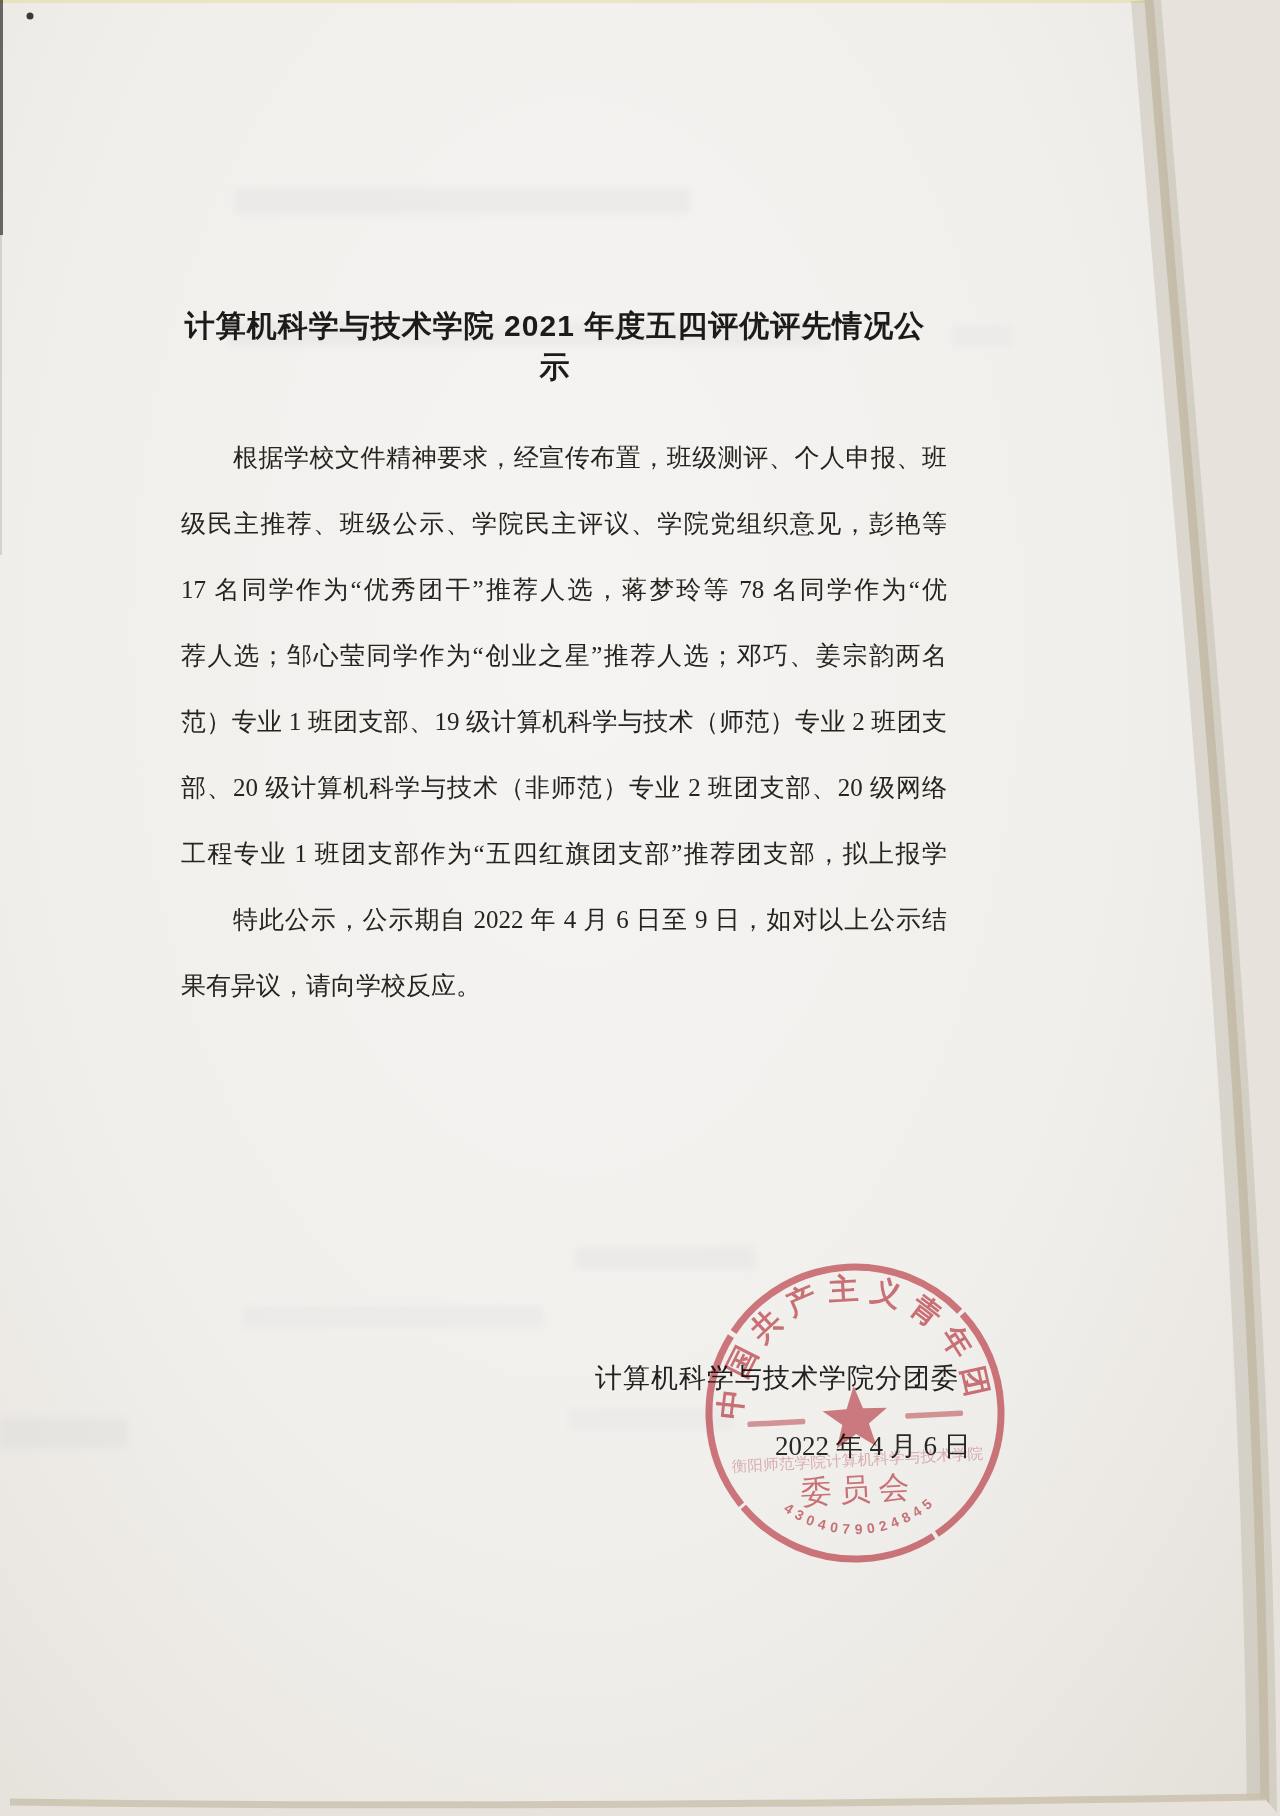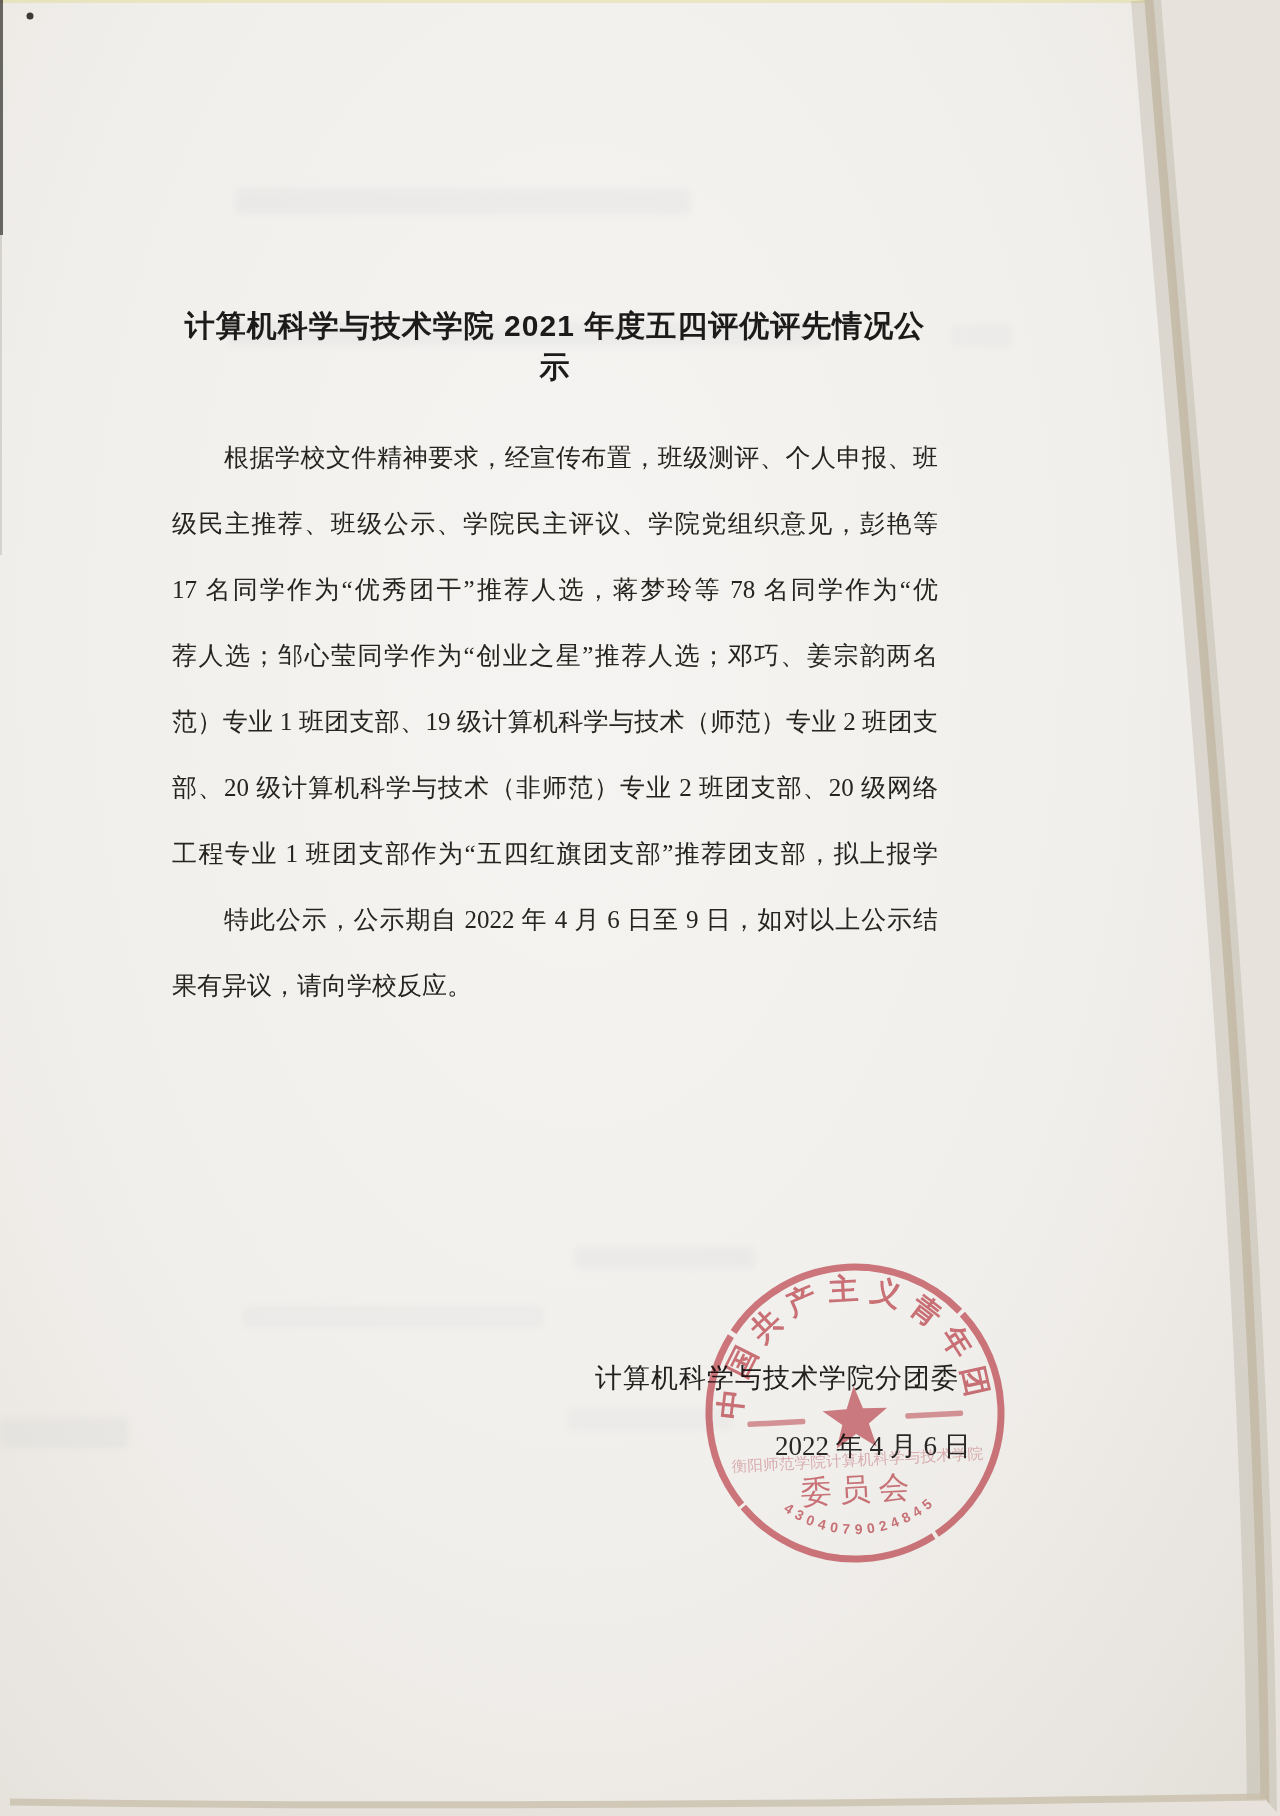--- a/index.html
+++ b/index.html
@@ -8,21 +8,21 @@
     position:relative;width:1280px;height:1816px;overflow:hidden;
     background:radial-gradient(ellipse at 45% 35%, #f5f4f2 0%, #f1efec 55%, #eae7e2 80%, #e2dfd8 100%);
   }
   .edges{position:absolute;left:0;top:0;z-index:1;}
   .smudge{position:absolute;background:rgba(108,114,134,.10);filter:blur(3px);border-radius:4px;z-index:1;}
   .title{
     position:absolute;left:172px;top:306px;width:766px;z-index:2;
     text-align:center;font-family:"Liberation Sans",sans-serif;font-weight:700;
     font-size:30px;letter-spacing:1px;color:#1c1b1a;
   }
-  .body-text{position:absolute;left:172px;top:425px;width:766px;z-index:2;color:#26241f;font-size:25px;}
+  .body-text{position:absolute;left:181px;top:425px;width:766px;z-index:2;color:#26241f;font-size:25px;}
   .line{height:66px;line-height:66px;text-align:left;}
   .line.just{text-align:justify;text-align-last:justify;}
   .line.indent{padding-left:52px;}
   .signature{
     position:absolute;left:595px;top:1358px;width:380px;z-index:2;
     font-size:27px;letter-spacing:1px;color:#232120;line-height:40px;
   }
   .date{
     position:absolute;left:775px;top:1426px;width:200px;z-index:2;
     font-size:27px;color:#2a2827;line-height:40px;

